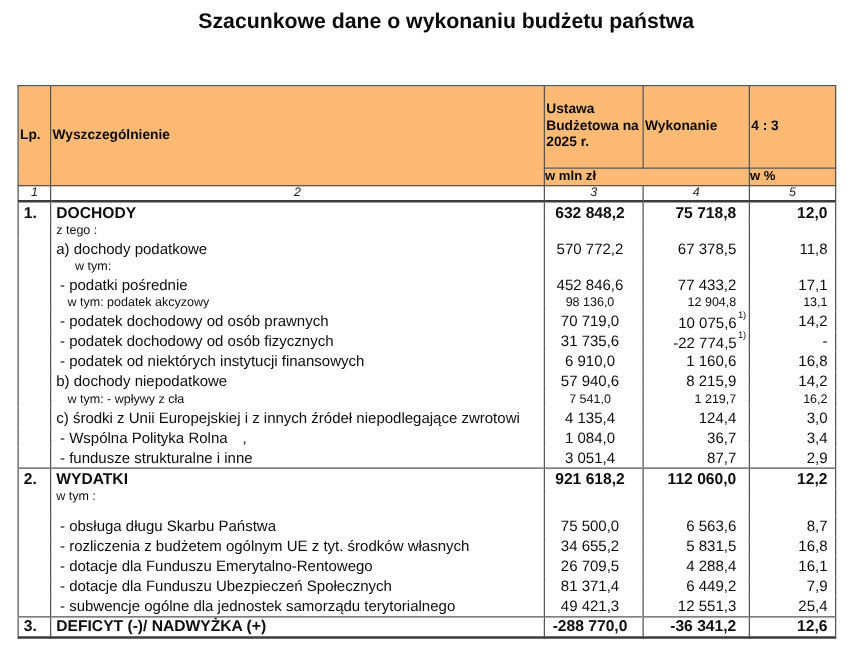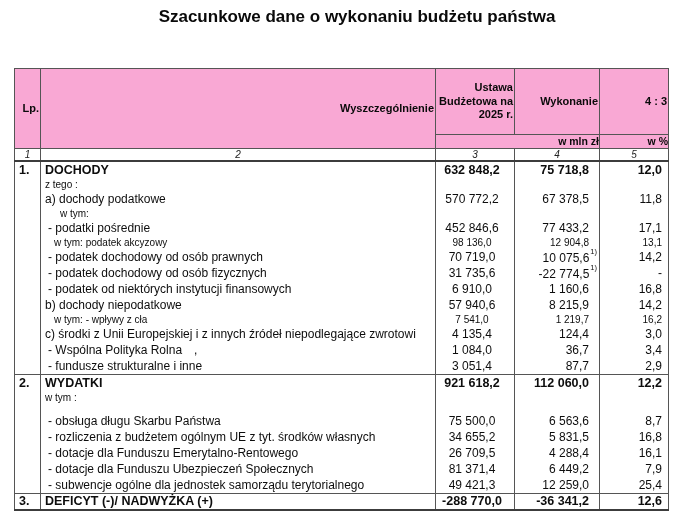--- a/index.html
+++ b/index.html
@@ -24,22 +24,22 @@
   col.c1 { width:26px; }
   col.c2 { width:395px; }
   col.c3 { width:79px; }
   col.c4 { width:85px; }
   col.c5 { width:69px; }
 
   th, td { border:1px solid #555; box-sizing:border-box; }
 
   thead th {
     font-weight:bold; font-size:11px; line-height:1.25;
-    text-align:right; vertical-align:middle; padding:2px 1px;
-    background:#f9a8d4; color:#0a0a0a;
+    text-align:left; vertical-align:middle; padding:2px 1px;
+    background:#fdba74; color:#0a0a0a;
   }
   tr.h-main  th { height:66px; }
   tr.h-units th { height:14px; font-size:10.5px; padding:0; }
   tr.h-index td {
     height:12px; padding:0; text-align:center;
     font-style:italic; font-size:10px; color:#222;
     border-bottom:2px solid #3c3c3c;
   }
 
   tbody td {
@@ -247,21 +247,21 @@
           <td class="lp"></td>
           <td class="label ind1"><span>- dotacje dla Funduszu Ubezpieczeń Społecznych</span></td>
           <td class="v3">81 371,4</td>
           <td class="v4">6 449,2</td>
           <td class="v5">7,9</td>
         </tr>
         <tr>
           <td class="lp"></td>
           <td class="label ind1"><span>- subwencje ogólne dla jednostek samorządu terytorialnego</span></td>
           <td class="v3">49 421,3</td>
-          <td class="v4">12 259,0</td>
+          <td class="v4">12 551,3</td>
           <td class="v5">25,4</td>
         </tr>
         <tr class="bold sec">
           <td class="lp">3.</td>
           <td class="label ind0"><span>DEFICYT (-)/ NADWYŻKA (+)</span></td>
           <td class="v3">-288 770,0</td>
           <td class="v4">-36 341,2</td>
           <td class="v5">12,6</td>
         </tr>
       </tbody>

